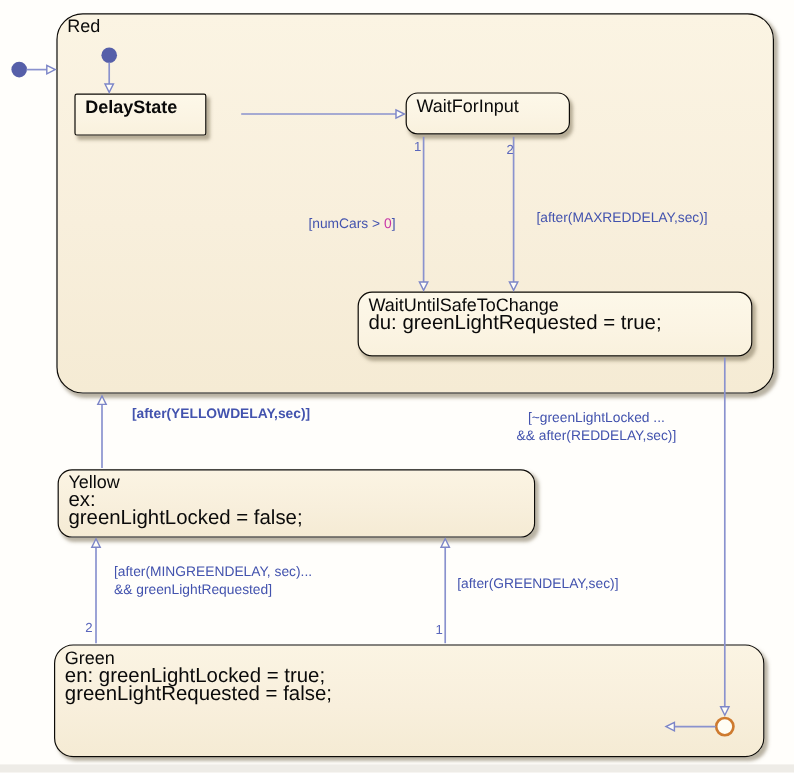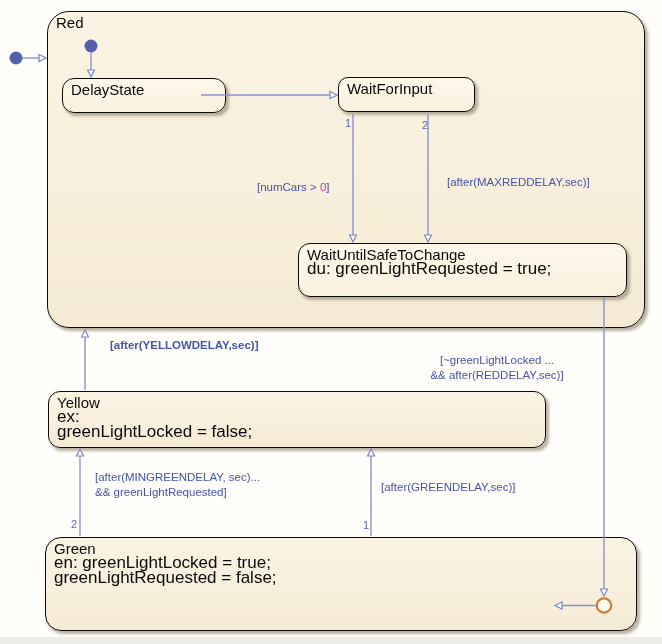--- a/index.html
+++ b/index.html
@@ -23,34 +23,34 @@
 </style>
 </head>
 <body>
 
 <div id="chart">
 
   <div class="state" style="left:47px;top:11px;width:598px;height:317px;border-radius:22px;">
     <div class="state-title">Red</div>
   </div>
 
-  <div class="state child" style="left:62px;top:78px;width:164px;height:35px;border-radius:12px;">
+  <div class="state child" style="left:62px;top:78px;width:110px;height:35px;border-radius:2px;font-weight:bold;">
     <div class="state-title">DelayState</div>
   </div>
 
   <div class="state child" style="left:338px;top:77px;width:137px;height:35px;border-radius:10px;">
     <div class="state-title">WaitForInput</div>
   </div>
 
   <div class="state child" style="left:298px;top:243px;width:329px;height:54px;border-radius:12px;">
     <div class="state-title">WaitUntilSafeToChange</div>
     <div class="state-body">du: greenLightRequested = true;</div>
   </div>
 
-  <div class="state" style="left:48px;top:391px;width:498px;height:57px;border-radius:12px;">
+  <div class="state" style="left:48px;top:391px;width:398px;height:57px;border-radius:12px;">
     <div class="state-title">Yellow</div>
     <div class="state-body">
       <div>ex:</div>
       <div>greenLightLocked = false;</div>
     </div>
   </div>
 
   <div class="state" style="left:45px;top:537px;width:592px;height:94px;border-radius:16px;">
     <div class="state-title">Green</div>
     <div class="state-body">
@@ -65,21 +65,21 @@
   <div class="tnum" style="left:422px;top:119px;">2</div>
 
   <div class="tlabel" style="left:257px;top:180px;">
     <span>[numCars &gt; </span><span class="magenta">0</span><span>]</span>
   </div>
 
   <div class="tlabel" style="left:447px;top:175px;text-align:center;">[after(MAXREDDELAY,sec)]</div>
 
   <div class="tlabel" style="left:110px;top:338px;font-weight:bold;">[after(YELLOWDELAY,sec)]</div>
 
-  <div class="tlabel" style="left:416px;top:353px;width:162px;text-align:center;">
+  <div class="tlabel" style="left:416px;top:342px;width:162px;text-align:center;">
     <div>[~greenLightLocked ...</div>
     <div>&amp;&amp; after(REDDELAY,sec)]</div>
   </div>
 
   <div class="tlabel" style="left:95px;top:470px;">
     <div>[after(MINGREENDELAY, sec)...</div>
     <div>&amp;&amp; greenLightRequested]</div>
   </div>
 
   <div class="tlabel" style="left:381px;top:480px;">[after(GREENDELAY,sec)]</div>

